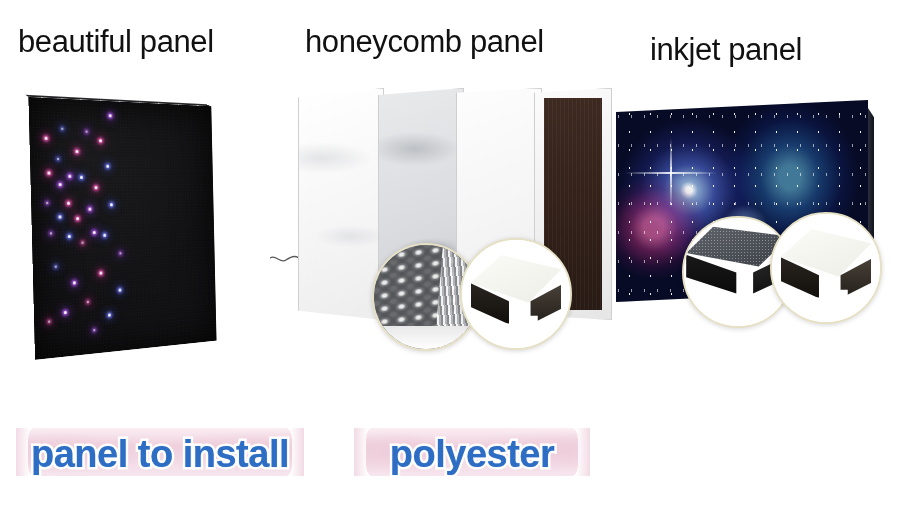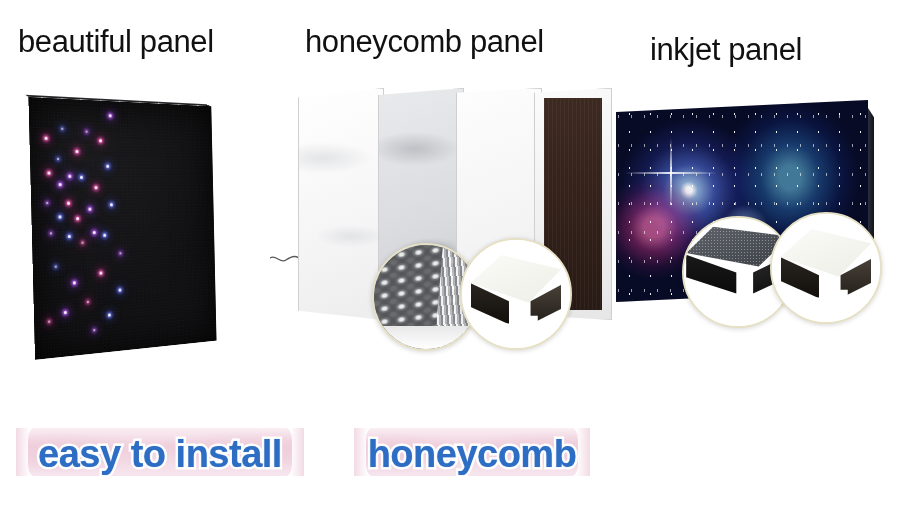--- a/index.html
+++ b/index.html
@@ -481,25 +481,25 @@
           <div class="notch"></div>
         </div>
       </div>
 
     </div>
   </div>
 
   <div class="feature" id="feat-1">
     <div class="brush"></div>
     <div class="feature-label">
-      <span class="inner">easy to install</span>
+      <span class="inner">panel to install</span>
     </div>
   </div>
 
   <div class="feature" id="feat-2">
     <div class="brush"></div>
     <div class="feature-label">
-      <span class="inner">honeycomb</span>
+      <span class="inner">polyester</span>
     </div>
   </div>
 
 
 </div>
 
 </body></html>

